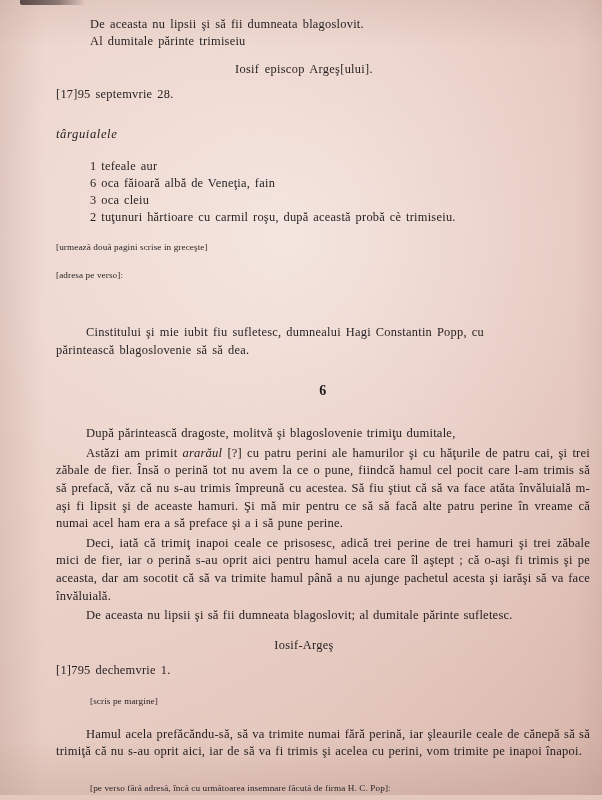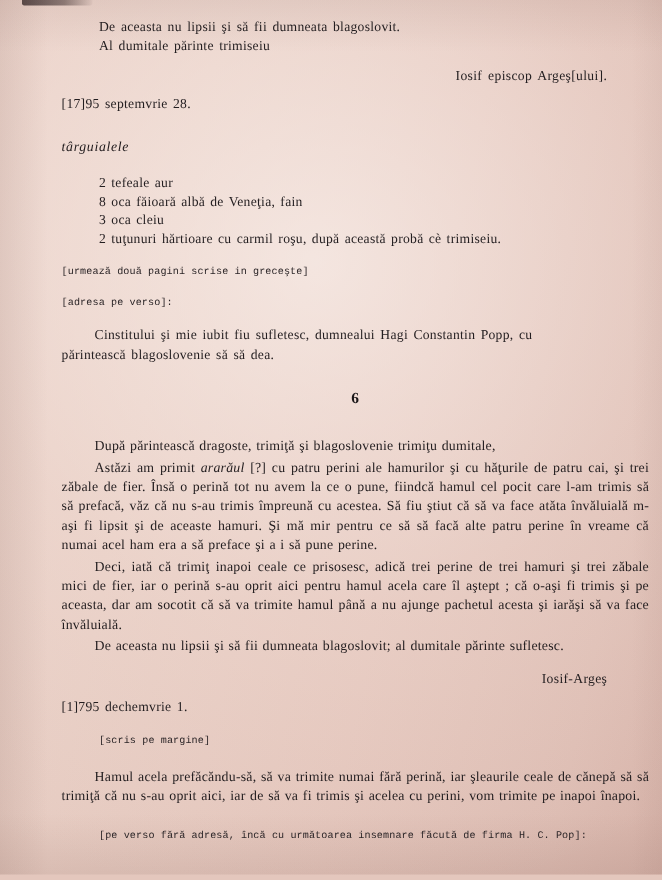--- a/index.html
+++ b/index.html
@@ -68,21 +68,21 @@
     word-spacing: 0.8px;
     margin: 0;
     text-align: justify;
     text-indent: 30px;
     color: #221d1f;
   }
 
   .indent-block { padding-left: 34px; }
 
   .sig-right {
-    text-align: right;
+    text-align: center;
     padding-right: 38px;
     font-size: 12.4px;
     line-height: 17.4px;
     word-spacing: 2px;
     letter-spacing: 0.3px;
     margin: 0;
     color: #231e20;
   }
 
   .center {
@@ -115,21 +115,21 @@
     letter-spacing: 0.2px;
   }
   .regest-head .summary {
     font-style: italic;
     font-size: 13.4px;
     letter-spacing: 0.1px;
   }
 
   
   .note {
-    font-family: Liberation Mono, monospace;
+    font-family: Liberation Serif, serif;
     font-size: 9.2px;
     line-height: 14px;
     letter-spacing: 0.1px;
     margin: 0;
     color: #2b2527;
   }
 
   .tg-title {
     font-style: italic;
     font-size: 12.6px;
@@ -179,51 +179,51 @@
 
     <div class="sp-20"></div>
 
     <p class="center">
       <span class="tg-title">târguialele</span>
     </p>
 
     <div class="sp-16"></div>
 
     <div class="indent-block">
-      <p class="list-line">2 tefeale aur</p>
-      <p class="list-line">8 oca făioară albă de Veneţia, fain</p>
+      <p class="list-line">1 tefeale aur</p>
+      <p class="list-line">6 oca făioară albă de Veneţia, fain</p>
       <p class="list-line">3 oca cleiu</p>
       <p class="list-line">2 tuţunuri hărtioare cu carmil roşu, după această probă cè trimiseiu.</p>
     </div>
 
     <div class="sp-14"></div>
 
     <p class="note">[urmează două pagini scrise in greceşte]</p>
 
     <div class="sp-14"></div>
 
     <p class="note">[adresa pe verso]:</p>
 
     <div class="sp-14"></div>
 
     <div>
-      <p class="ln" style="text-indent:30px;">Cinstitului şi mie iubit fiu sufletesc, dumnealui Hagi Constantin Popp, cu</p>
+      <p class="ln" style="text-indent:30px;margin-top:28px;">Cinstitului şi mie iubit fiu sufletesc, dumnealui Hagi Constantin Popp, cu</p>
       <p class="ln">părintească blagoslovenie să să dea.</p>
     </div>
 
     <div class="sp-24"></div>
 
     <p class="heading-num">6</p>
 
     <div class="sp-14"></div>
 
 
     <div class="sp-12"></div>
 
-    <p class="body-p">După părintească dragoste, trimiţă şi blagoslovenie trimiţu dumitale,</p>
+    <p class="body-p">După părintească dragoste, molitvă şi blagoslovenie trimiţu dumitale,</p>
 
     <div class="sp-2"></div>
 
     <p class="body-p"><span>Astăzi am primit </span><span class="italic">ararăul</span><span> [?] cu patru perini ale hamurilor şi cu hăţurile de patru cai, şi trei zăbale de fier. Însă o perină tot nu avem la ce o pune, fiindcă hamul cel pocit care l-am trimis să să prefacă, văz că nu s-au trimis împreună cu acestea. Să fiu ştiut că să va face atăta învăluială m-aşi fi lipsit şi de aceaste hamuri. Şi mă mir pentru ce să să facă alte patru perine în vreame că numai acel ham era a să preface şi a i să pune perine.</span></p>
 
     <div class="sp-2"></div>
 
     <p class="body-p">Deci, iată că trimiţ inapoi ceale ce prisosesc, adică trei perine de trei hamuri şi trei zăbale mici de fier, iar o perină s-au oprit aici pentru hamul acela care îl aştept ; că o-aşi fi trimis şi pe aceasta, dar am socotit că să va trimite hamul până a nu ajunge pachetul acesta şi iarăşi să va face învăluială.</p>
 
     <div class="sp-2"></div>

